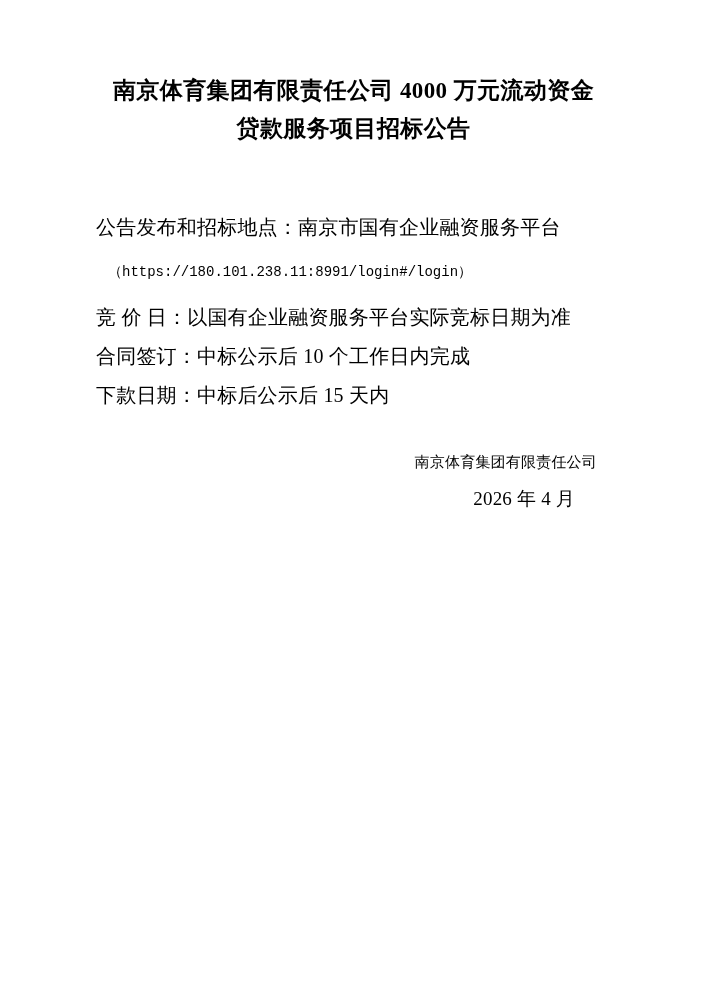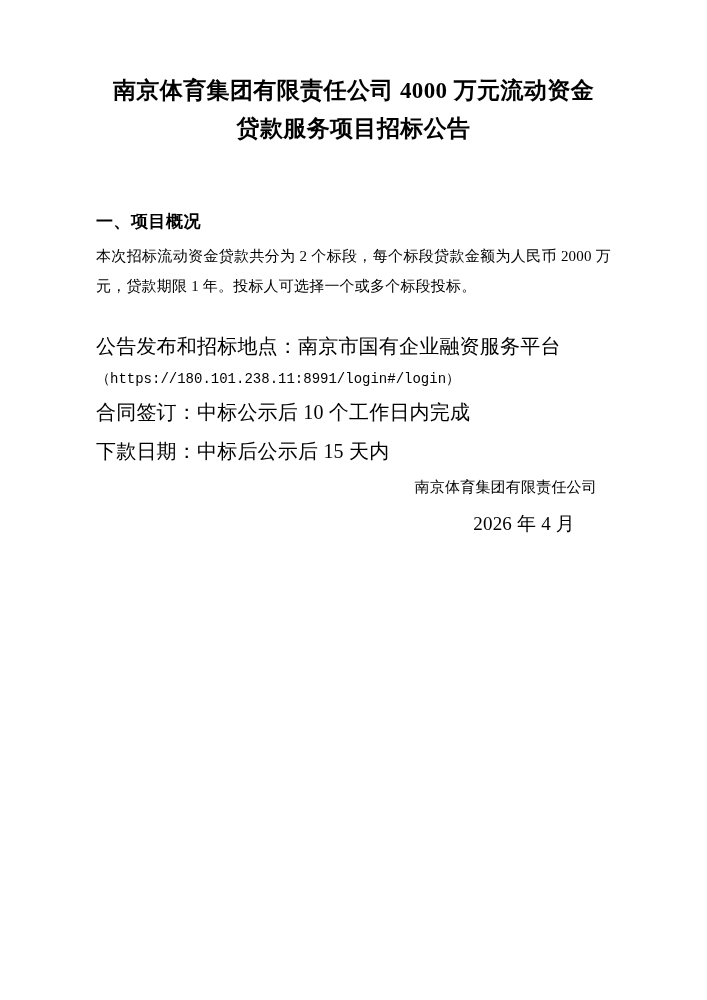--- a/index.html
+++ b/index.html
@@ -51,26 +51,26 @@
   .line {
     font-size: 20px;
     line-height: 1.95;
     margin: 0;
     letter-spacing: 0.2px;
     white-space: pre-wrap;
   }
   .line-mono {
     font-size: 14px;
     line-height: 1.95;
-    margin: 0;
+    margin: 12px;
     font-family: "Liberation Mono", "DejaVu Sans Mono", monospace;
     letter-spacing: 0;
   }
   .sign-block {
-    margin-top: 1px;
+    margin-top: 32px;
     text-align: right;
     padding-right: 14px;
   }
   .sign-line {
     font-size: 15px;
     line-height: 2.1;
     margin: 0;
     letter-spacing: 0.2px;
   }
   .sign-date {
@@ -86,28 +86,25 @@
 </style>
 </head>
 <body>
 
 <div class="page">
 
   <h1 class="doc-title">南京体育集团有限责任公司 4000 万元流动资金贷款服务项目招标公告</h1>
 
   <div class="spacer-top"></div>
 
-  <div class="section">
-    <h2 class="section-heading">一、项目概况</h2>
-    <p class="para">本次招标流动资金贷款共分为 2 个标段，每个标段贷款金额为人民币 2000 万元，贷款期限 1 年。投标人可选择一个或多个标段投标。</p>
-  </div>
 
   <div class="section">
     <p class="line">公告发布和招标地点：南京市国有企业融资服务平台</p>
     <p class="line-mono">（https://180.101.238.11:8991/login#/login）</p>
+    <p class="line">竞 价 日：以国有企业融资服务平台实际竞标日期为准</p>
     <p class="line">合同签订：中标公示后 10 个工作日内完成</p>
     <p class="line">下款日期：中标后公示后 15 天内</p>
   </div>
 
 
   <div class="sign-block">
     <p class="sign-line">南京体育集团有限责任公司</p>
     <p class="sign-date">2026 年 4 月</p>
   </div>
 

